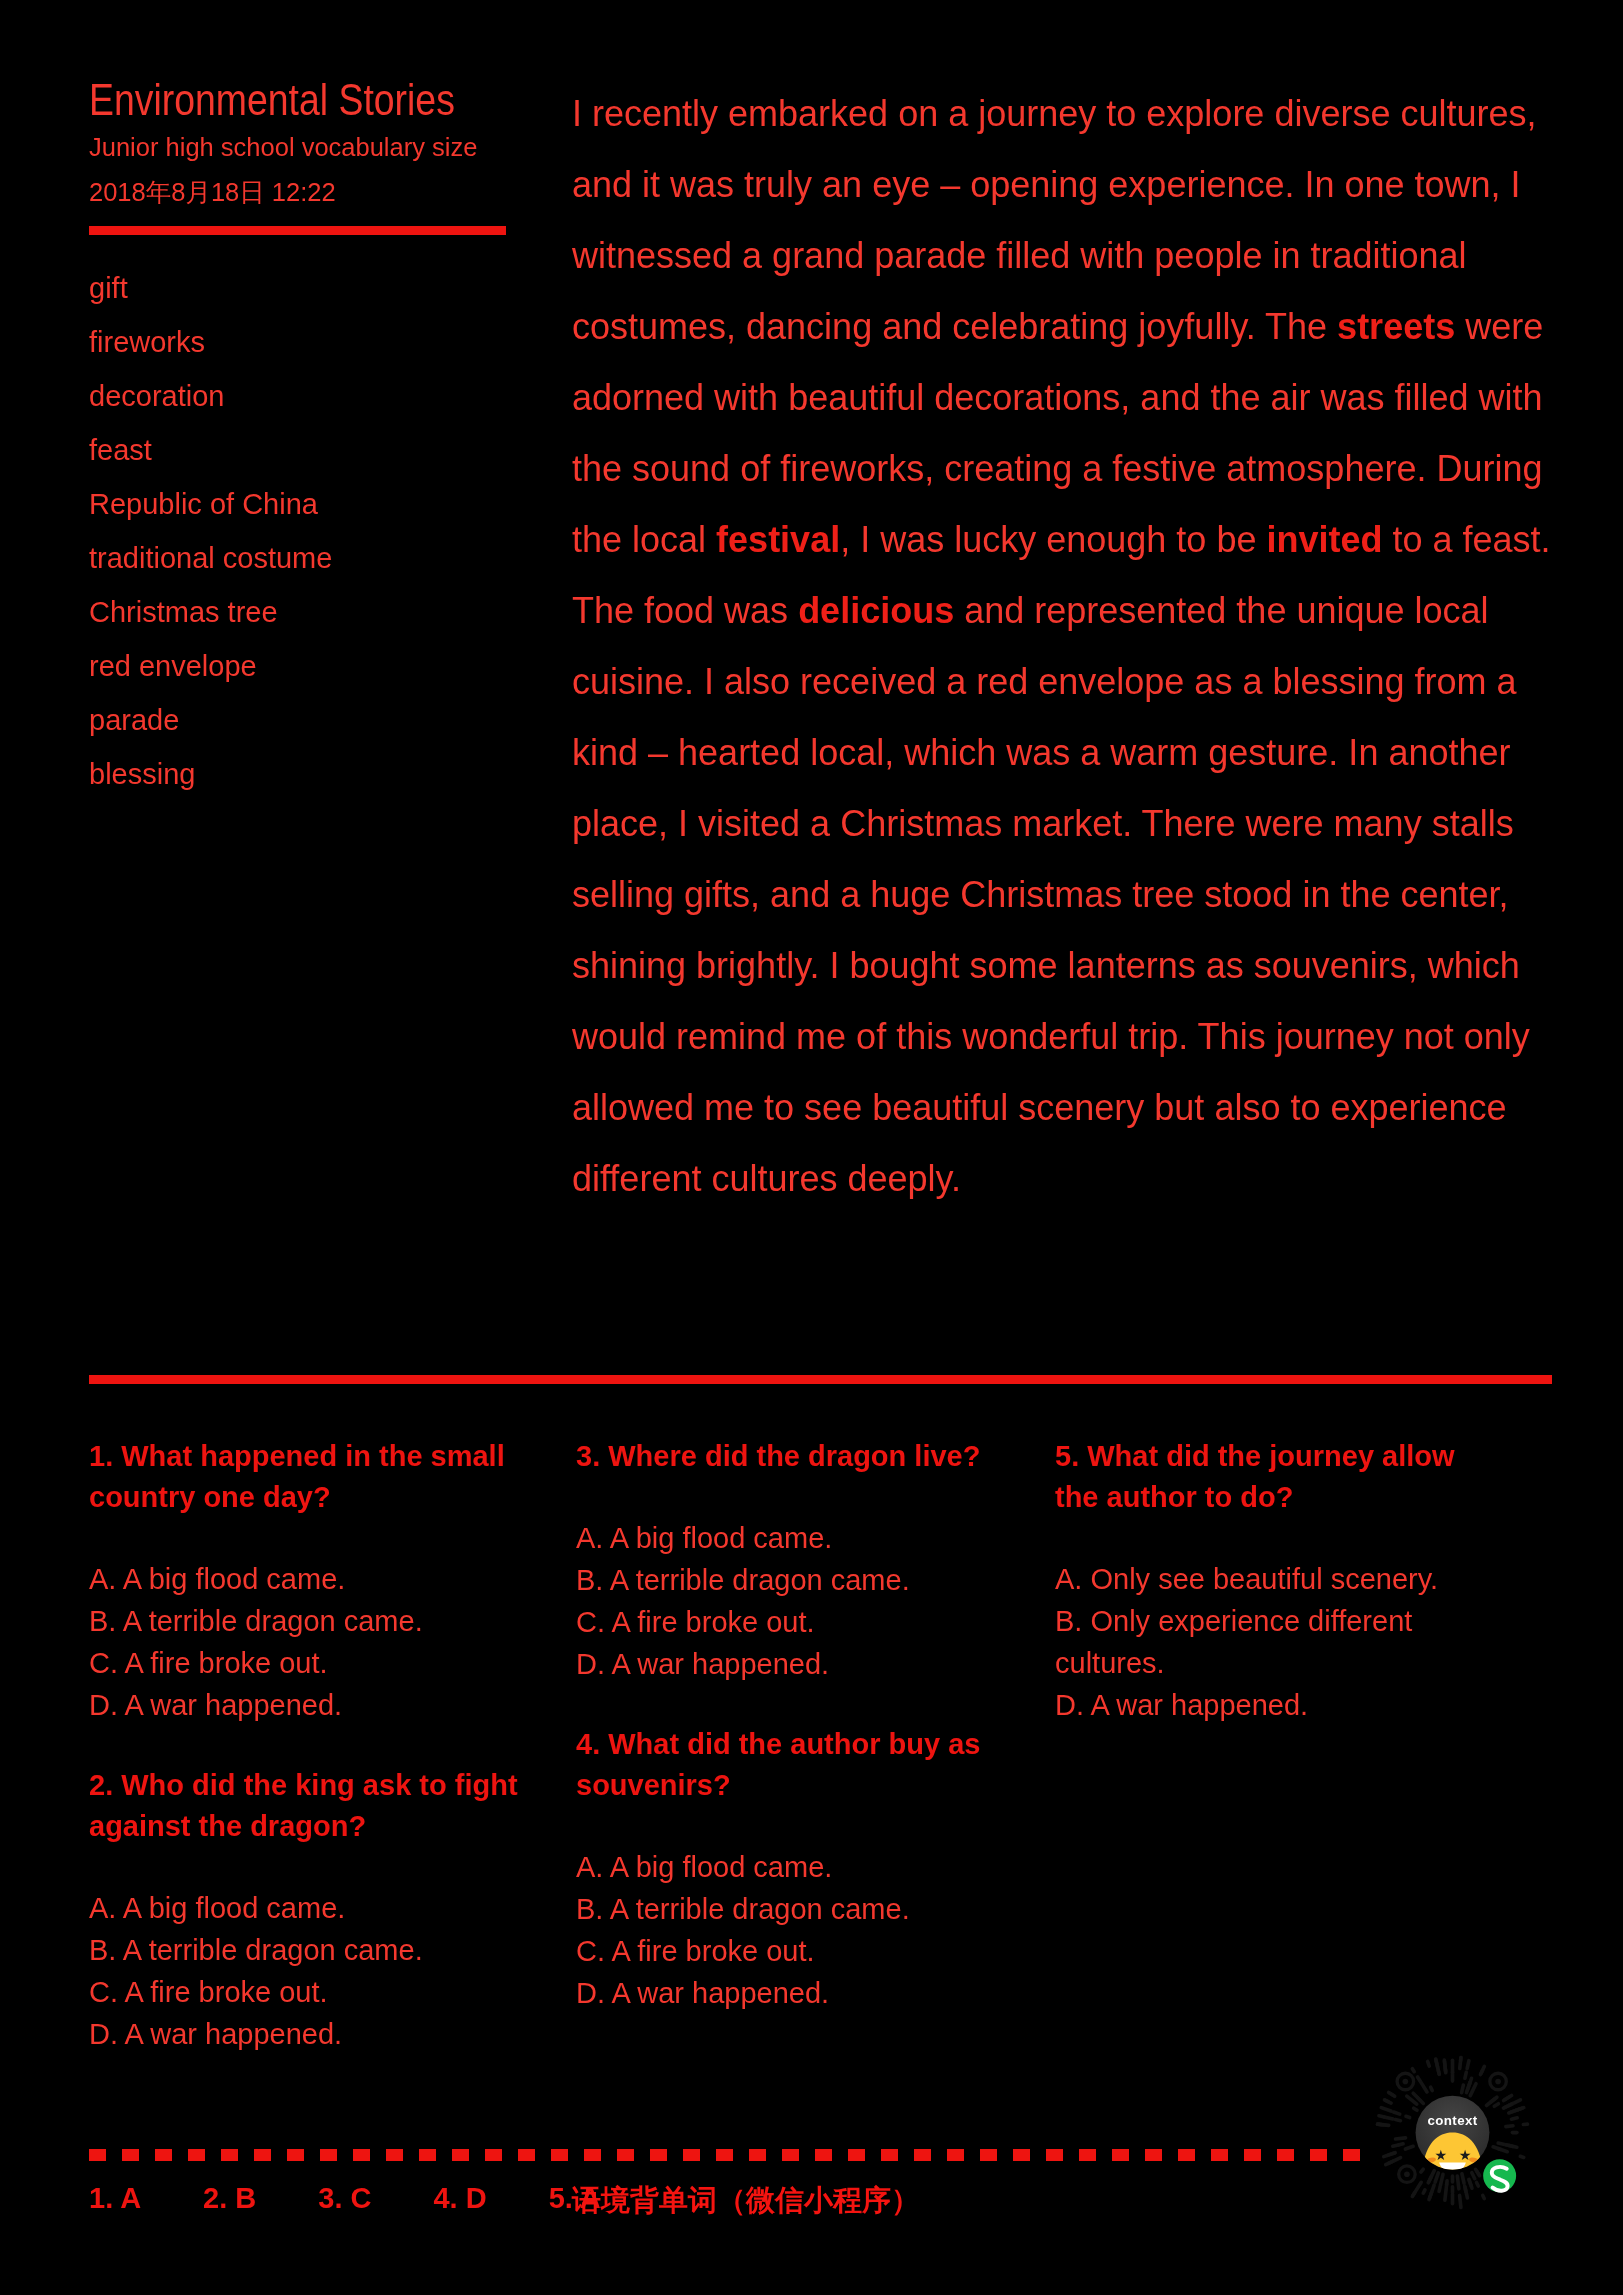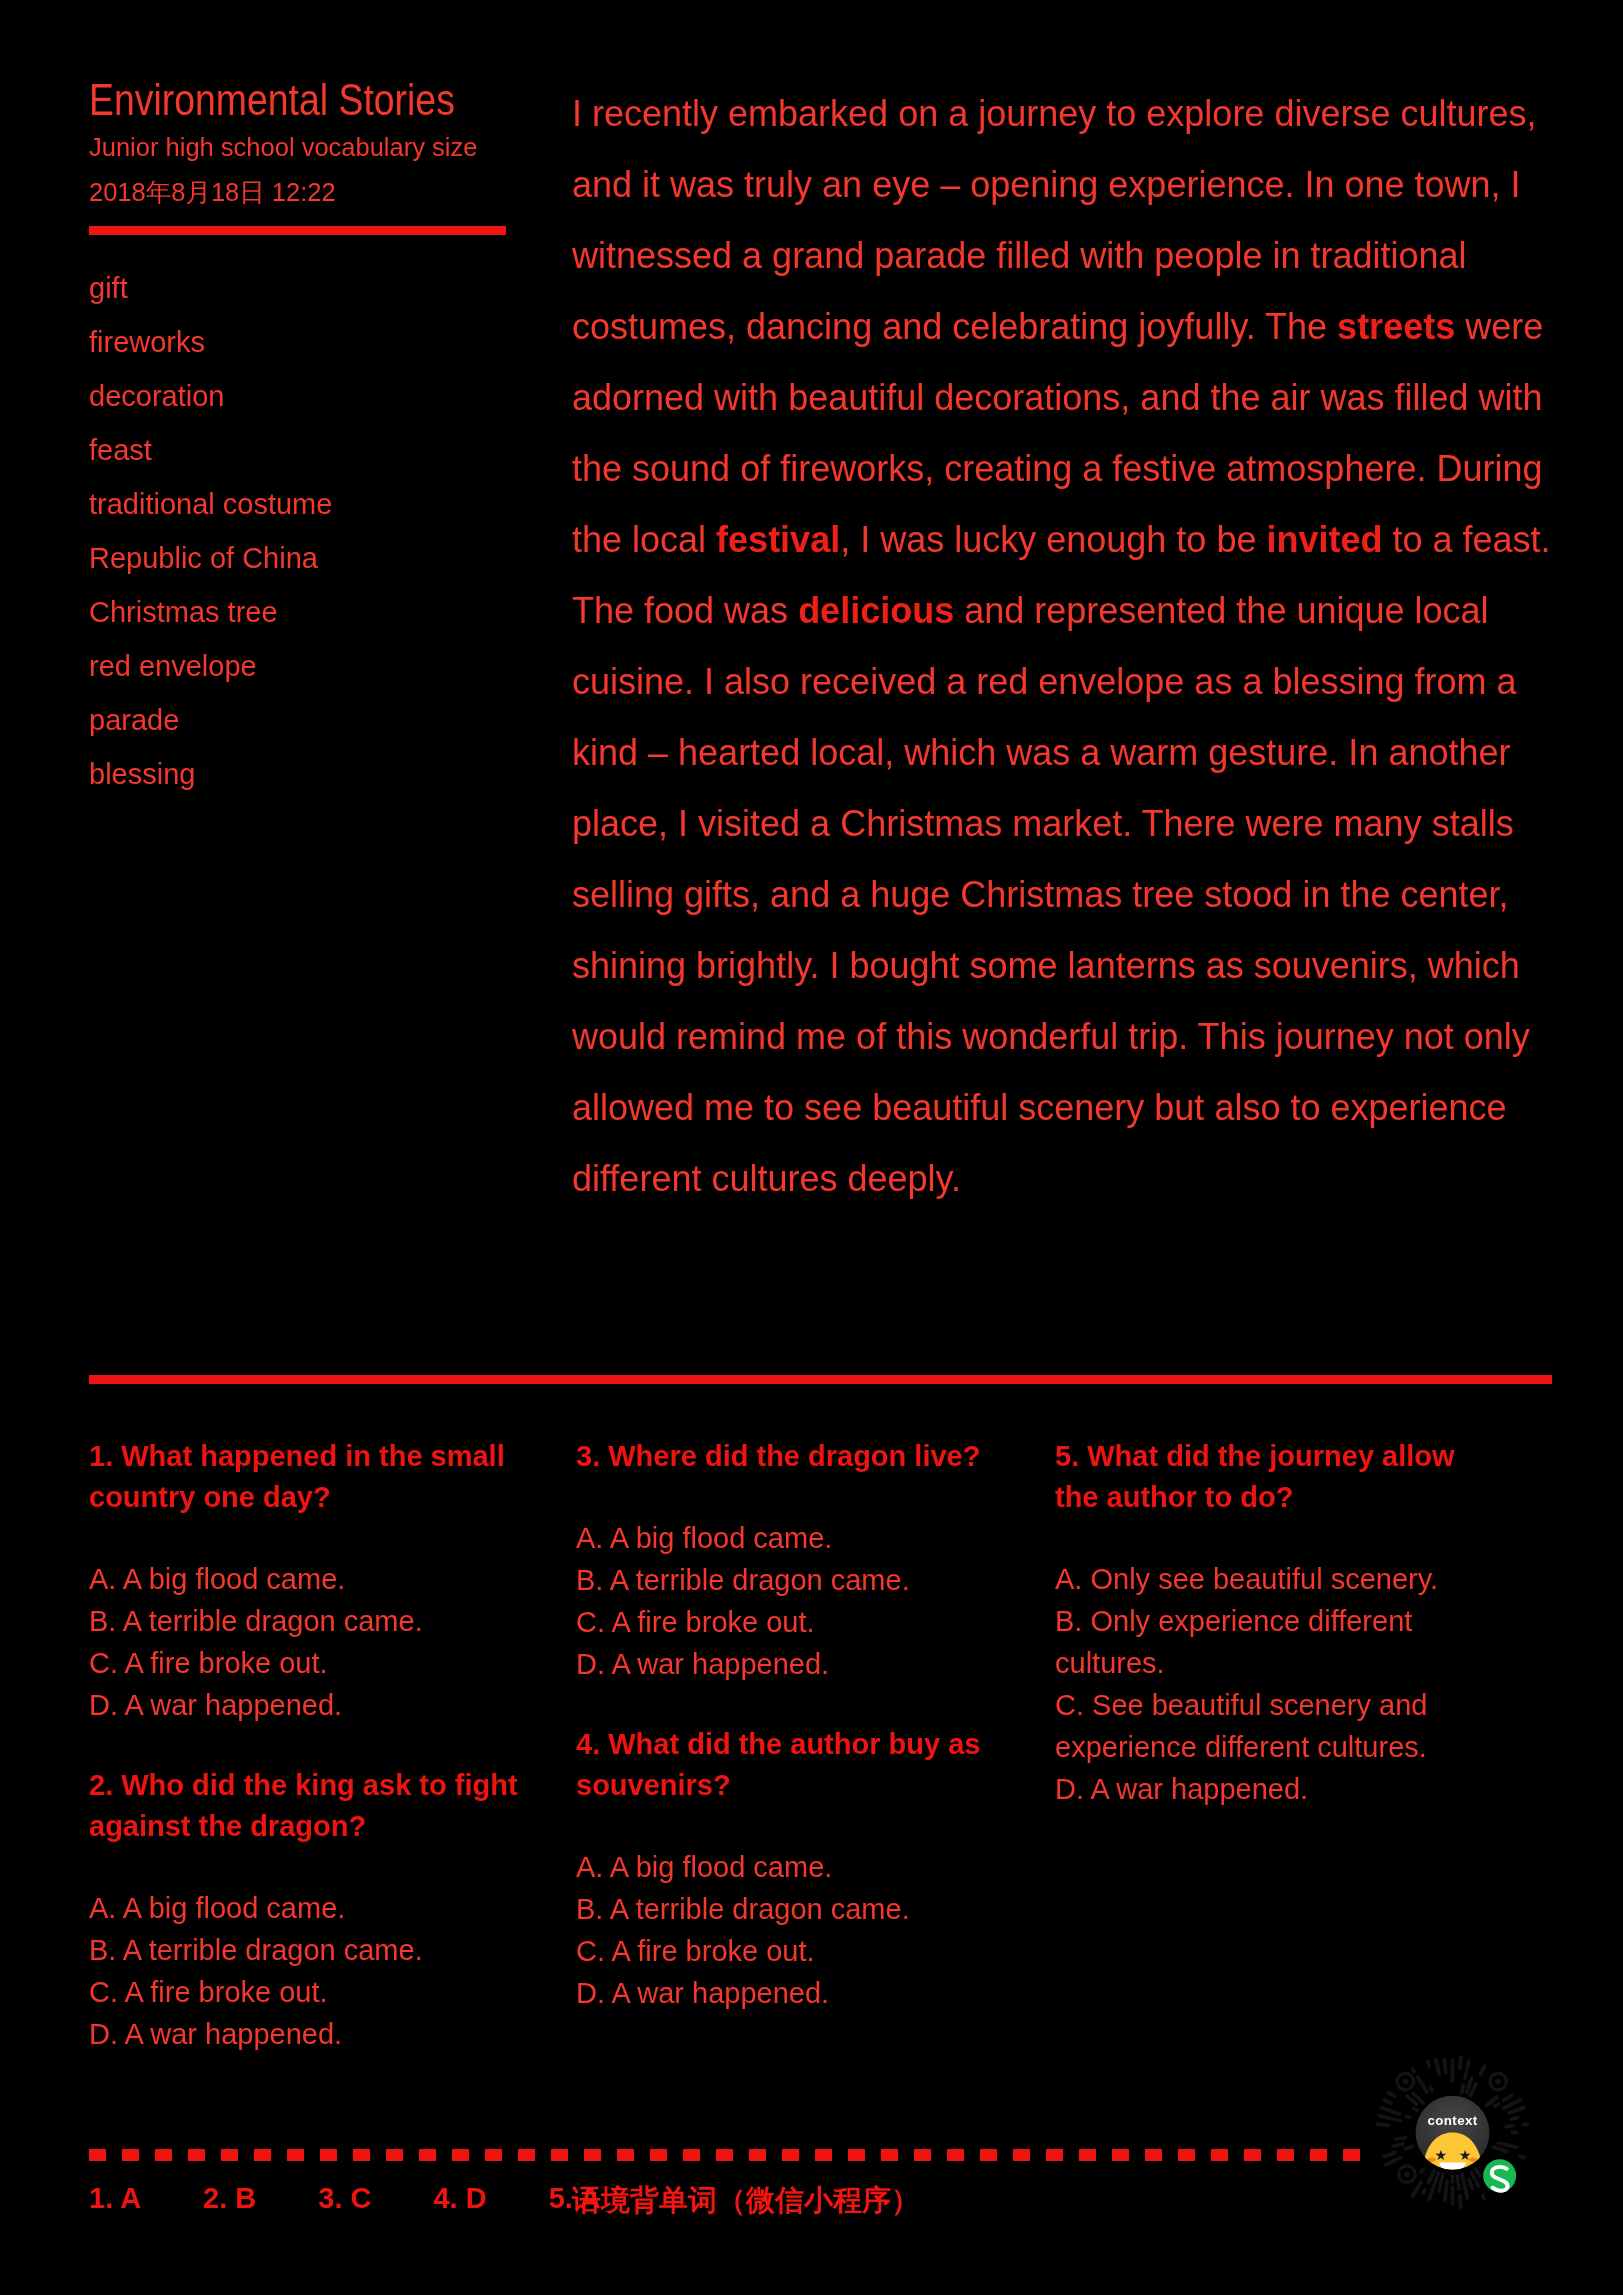--- a/index.html
+++ b/index.html
@@ -50,22 +50,22 @@
   <header class="masthead">
     <h1 class="title">Environmental Stories</h1>
     <div class="subtitle">Junior high school vocabulary size</div>
     <div class="date">2018年8月18日 12:22</div>
     <div class="rule"></div>
     <ul class="word-list" id="word-list">
         <li>gift</li>
         <li>fireworks</li>
         <li>decoration</li>
         <li>feast</li>
+        <li>Republic of China</li>
         <li>traditional costume</li>
-        <li>Republic of China</li>
         <li>Christmas tree</li>
         <li>red envelope</li>
         <li>parade</li>
         <li>blessing</li>
       </ul>
   </header>
 
   <div class="passage" id="passage"><span>I recently embarked on a journey to explore diverse cultures, and it was truly an eye – opening experience. In one town, I witnessed a grand parade filled with people in traditional costumes, dancing and celebrating joyfully. The </span><b>streets</b><span> were adorned with beautiful decorations, and the air was filled with the sound of fireworks, creating a festive atmosphere. During the local </span><b>festival</b><span>, I was lucky enough to be </span><b>invited</b><span> to a feast. The food was </span><b>delicious</b><span> and represented the unique local cuisine. I also received a red envelope as a blessing from a kind – hearted local, which was a warm gesture. In another place, I visited a Christmas market. There were many stalls selling gifts, and a huge Christmas tree stood in the center, shining brightly. I bought some lanterns as souvenirs, which would remind me of this wonderful trip. This journey not only allowed me to see beautiful scenery but also to experience different cultures deeply.</span></div>
 
   <div class="divider"></div>
@@ -110,21 +110,20 @@
             <div class="opt">D. A war happened.</div>
           </div>
         </div>
       </div>
     <div class="qcol qcol3" id="qcol-2">
         <div class="qblock">
           <h3 class="qtext">5. What did the journey allow the author to do?</h3>
           <div class="opts">
             <div class="opt">A. Only see beautiful scenery.</div>
             <div class="opt">B. Only experience different cultures.</div>
-            <div class="opt">C. See beautiful scenery and experience different cultures.</div>
             <div class="opt">D. A war happened.</div>
           </div>
         </div>
       </div>
   </section>
 
   <div class="dashed"></div>
 
   <div class="answers" id="answers">
       <span>1. A</span>

